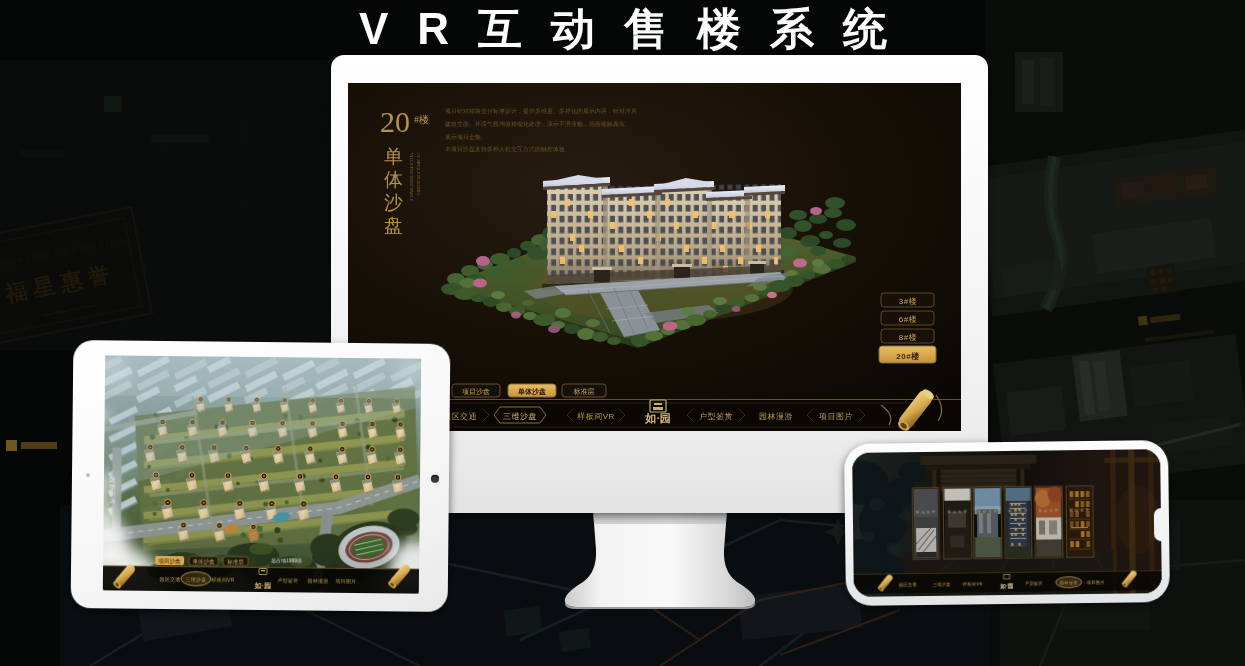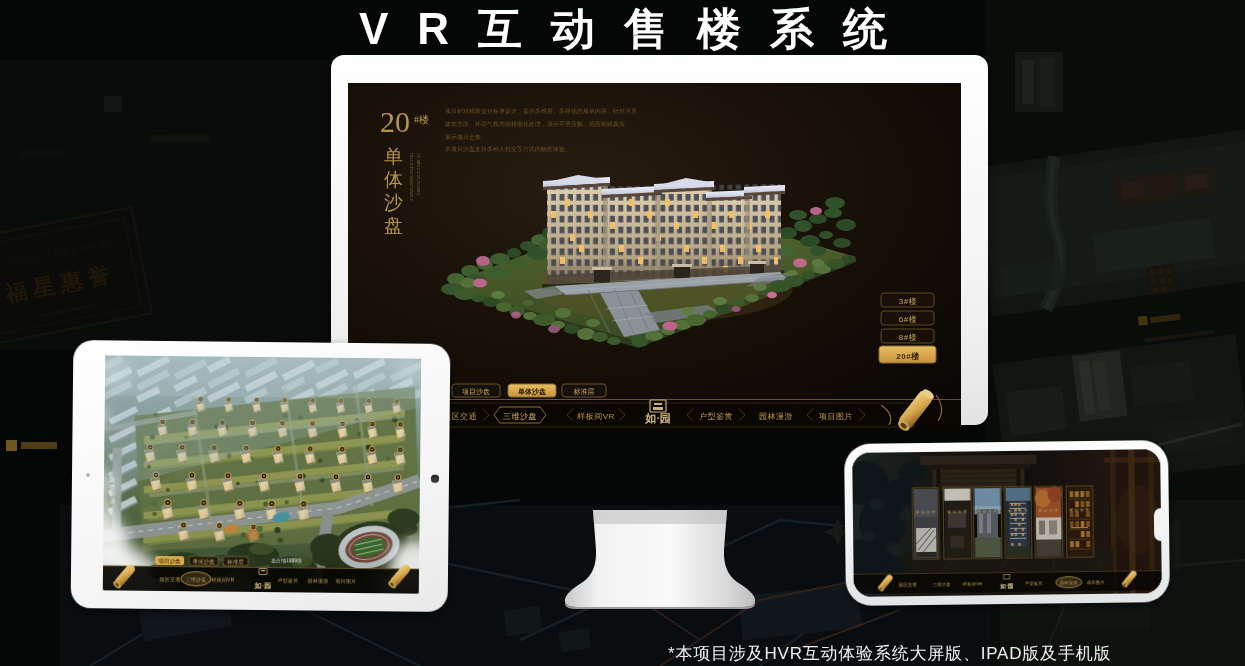--- a/index.html
+++ b/index.html
@@ -137,21 +137,21 @@
           <stop offset="0.85" stop-color="#d9d9d9"></stop>
       <stop offset="1" stop-color="#bdbdbd"></stop>
     </linearGradient>
   </defs>
 
   <path d="M53 0 L187 0 L184 40 Q183 62 197 72 Q217 84 215 92 Q214 97 203 97 L37 97 Q26 97 25 92 Q23 84 43 72 Q57 62 56 40 Z" fill="url(#standg)"></path>
   <path d="M53 0 L187 0 L186 14 L54 14 Z" fill="#b9b9b9" opacity="0.55"></path>
   <path d="M37 97 L203 97 Q214 97 215 92 L215 94 Q215 99 203 99 L37 99 Q25 99 25 94 L25 92 Q26 97 37 97 Z" fill="#9a9a9a"></path>
 </svg>
 
-<div class="abs" style="left:331px;top:55px;width:657px;height:370px;border-radius:13px;
+<div class="abs" style="left:331px;top:55px;width:657px;height:458px;border-radius:13px;
   background:linear-gradient(180deg,#ffffff 0%,#f4f4f4 55%,#eeeeee 78%,#e3e3e3 100%);
   box-shadow:0 3px 8px rgba(0,0,0,0.55);">
 
   <div class="abs" style="left:17px;top:28px;width:613px;height:348px;background:#0e0a06;overflow:hidden;">
     <svg width="613" height="348" viewBox="0 0 613 348">
       <defs>
         <radialGradient id="scrg" cx="0.38" cy="0.3" r="0.9">
           <stop offset="0" stop-color="#271c11"></stop>
           <stop offset="0.5" stop-color="#171007"></stop>
           <stop offset="1" stop-color="#090604"></stop>
@@ -1237,14 +1237,13 @@
             <rect x="-3.2" y="-9" width="6.4" height="18" rx="3.2" fill="url(#scrollg2)"></rect>
             <ellipse cx="0" cy="8" rx="3.2" ry="1.8" fill="#caa34e"></ellipse>
             <ellipse cx="0" cy="8" rx="1.5" ry="0.9" fill="#5a3f12"></ellipse>
           </g>
     </svg>
   </div>
 
   <div class="abs" style="left:309px;top:68px;width:11px;height:33px;border-radius:7px 0 0 7px;background:#f2f4f5;"></div>
 </div>
 
-<div id="foot">*本项目涉及HVR互动体验系统大屏版、IPAD版及手机版</div>
 </div>
 
 </body></html>

